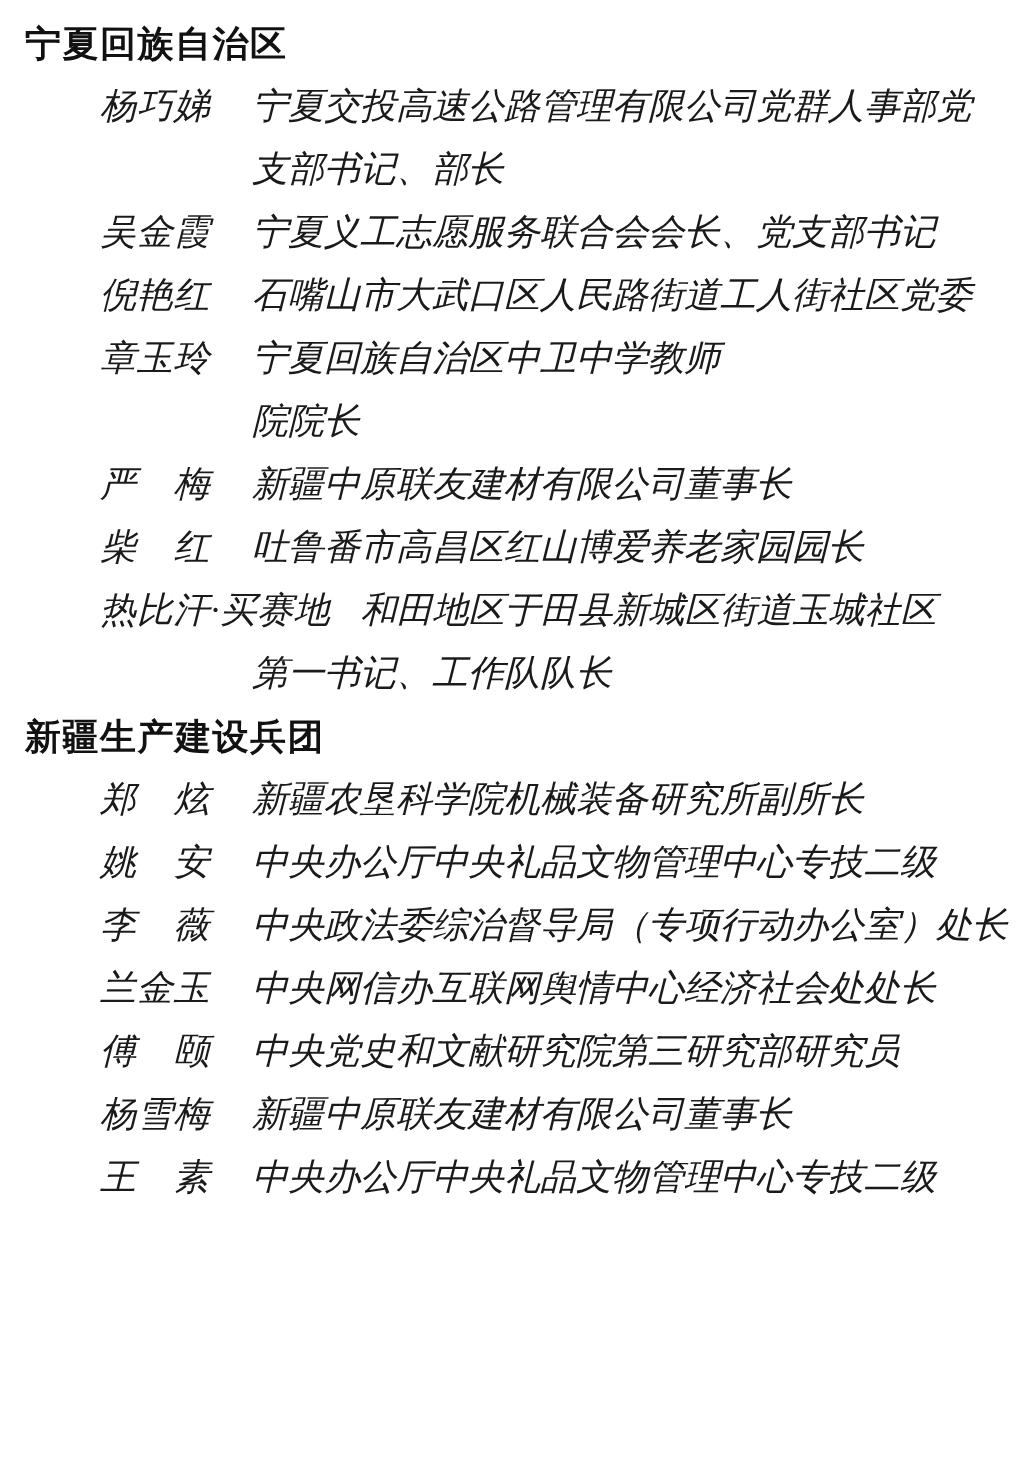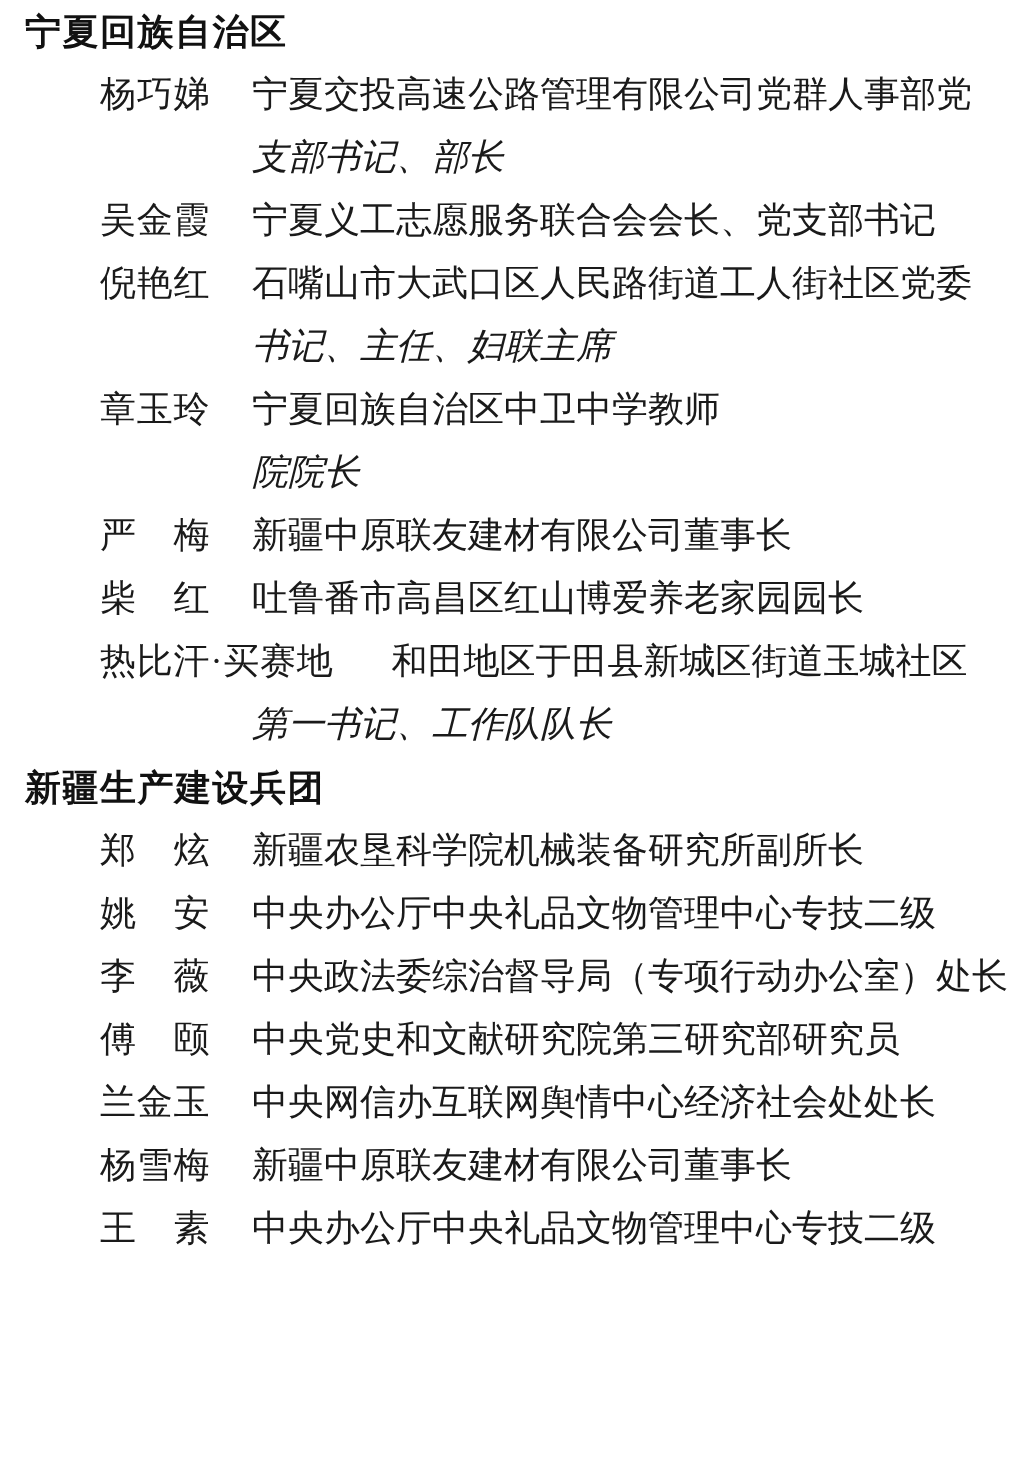--- a/index.html
+++ b/index.html
@@ -7,50 +7,51 @@
     padding: 0;
     background: #ffffff;
   }
   .page {
     position: relative;
     width: 1025px;
     height: 1466px;
     background: #ffffff;
     color: #1a1a1a;
     font-family: "Liberation Serif", "DejaVu Serif", serif;
-    padding-top: 0;
+    padding-top: 12px;
     box-sizing: border-box;
     overflow: hidden;
   }
   .section-header {
     margin: 0;
     padding-left: 25px;
     font-family: "Liberation Sans", "DejaVu Sans", sans-serif;
     font-weight: 700;
     font-size: 36px;
     line-height: 63px;
     letter-spacing: 1.5px;
     color: #111111;
     white-space: nowrap;
   }
   .row {
     padding-left: 100px;
     font-size: 36px;
     line-height: 63px;
     white-space: nowrap;
+    font-style: italic;
   }
   .name {
     display: inline-block;
     width: 152px;
     letter-spacing: 0.8px;
     vertical-align: bottom;
   }
   .name.long {
     width: auto;
-    margin-right: 58px;
+    margin-right: 30px;
   }
   .cont {
     padding-left: 252px;
     font-size: 36px;
     line-height: 63px;
     white-space: nowrap;
     font-style: italic;
   }
 </style>
 </head>
@@ -64,21 +65,20 @@
     <div class="row"><span class="name">杨巧娣</span><span class="title">宁夏交投高速公路管理有限公司党群人事部党</span></div>
     <div class="cont">支部书记、部长</div>
   </div>
 
   <div class="entry">
     <div class="row"><span class="name">吴金霞</span><span class="title">宁夏义工志愿服务联合会会长、党支部书记</span></div>
   </div>
 
   <div class="entry">
     <div class="row"><span class="name">倪艳红</span><span class="title">石嘴山市大武口区人民路街道工人街社区党委</span></div>
-    <div class="cont">书记、主任、妇联主席</div>
   </div>
 
   <div class="entry">
     <div class="row"><span class="name">章玉玲</span><span class="title">宁夏回族自治区中卫中学教师</span></div>
   </div>
 
 
   <div class="entry">
     <div class="cont">院院长</div>
   </div>
@@ -105,25 +105,25 @@
 
   <div class="entry">
     <div class="row"><span class="name">姚　安</span><span class="title">中央办公厅中央礼品文物管理中心专技二级</span></div>
   </div>
 
   <div class="entry">
     <div class="row"><span class="name">李　薇</span><span class="title">中央政法委综治督导局（专项行动办公室）处长</span></div>
   </div>
 
   <div class="entry">
-    <div class="row"><span class="name">傅　颐</span><span class="title">中央党史和文献研究院第三研究部研究员</span></div>
+    <div class="row"><span class="name">兰金玉</span><span class="title">中央网信办互联网舆情中心经济社会处处长</span></div>
   </div>
 
   <div class="entry">
-    <div class="row"><span class="name">兰金玉</span><span class="title">中央网信办互联网舆情中心经济社会处处长</span></div>
+    <div class="row"><span class="name">傅　颐</span><span class="title">中央党史和文献研究院第三研究部研究员</span></div>
   </div>
 
   <div class="entry">
     <div class="row"><span class="name">杨雪梅</span><span class="title">新疆中原联友建材有限公司董事长</span></div>
   </div>
 
   <div class="entry">
     <div class="row"><span class="name">王　素</span><span class="title">中央办公厅中央礼品文物管理中心专技二级</span></div>
   </div>
 

